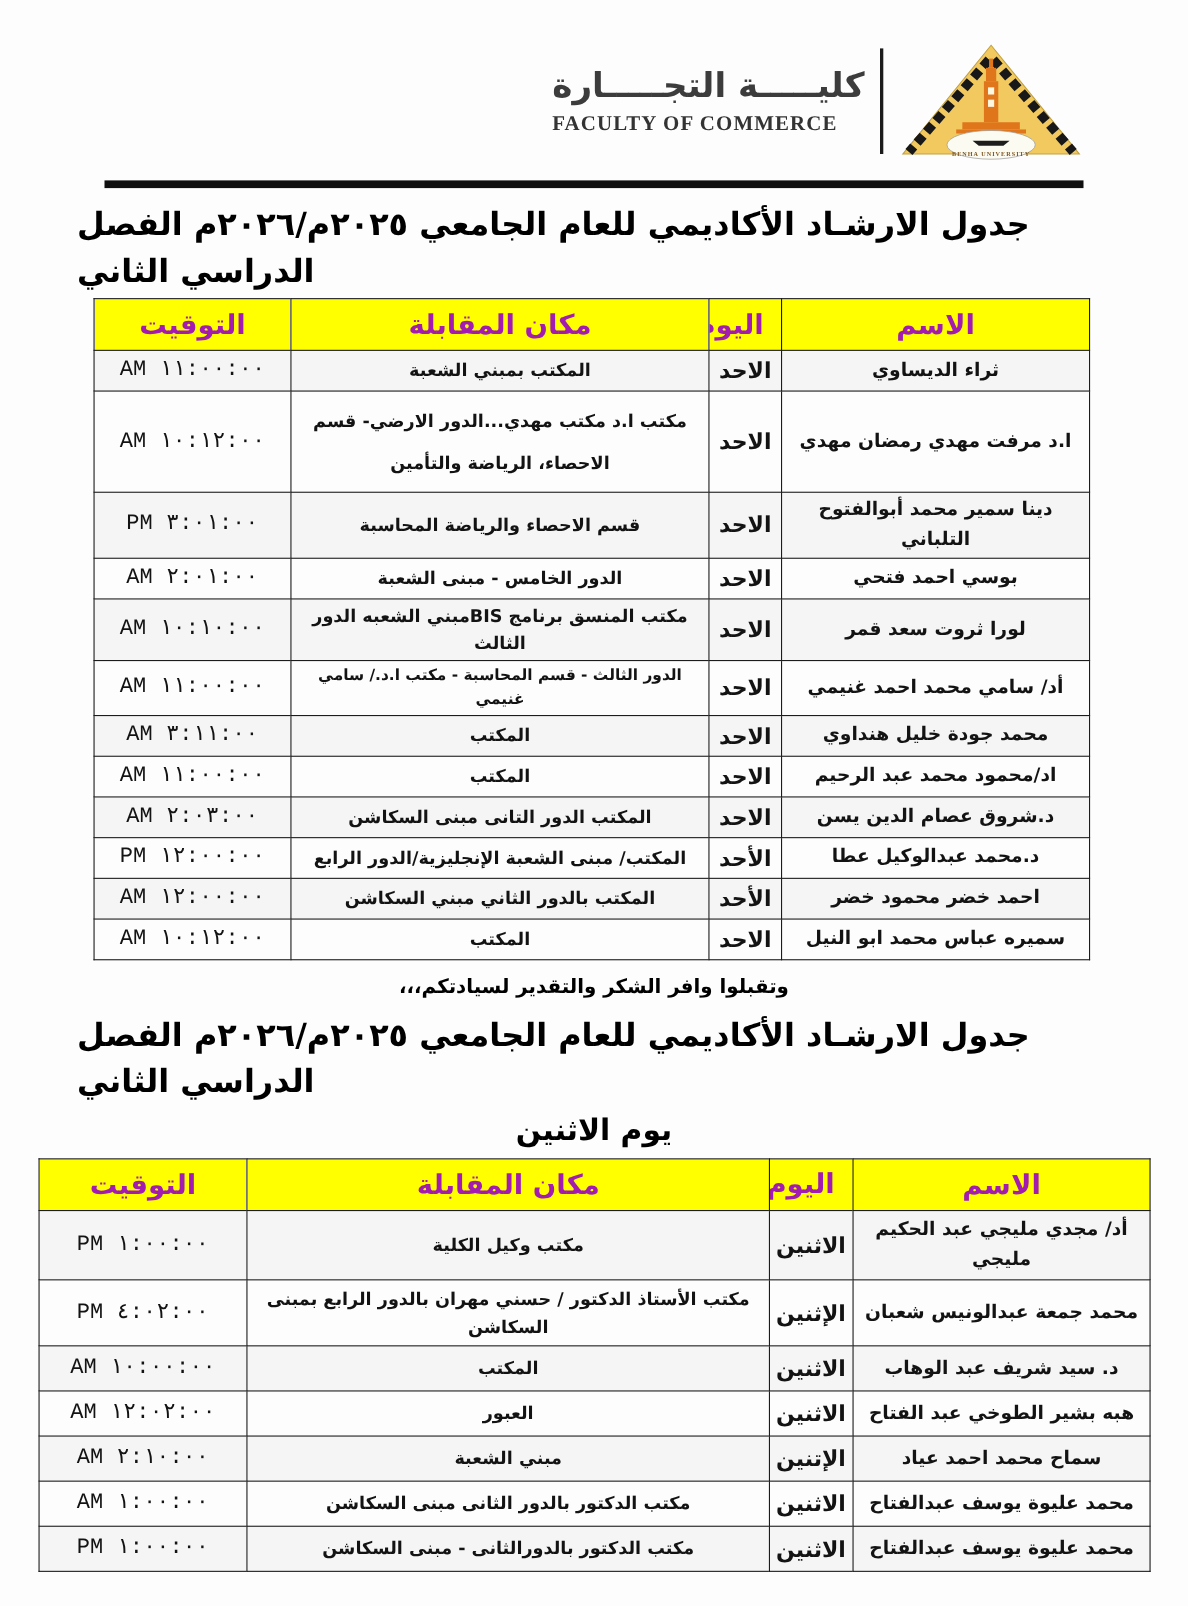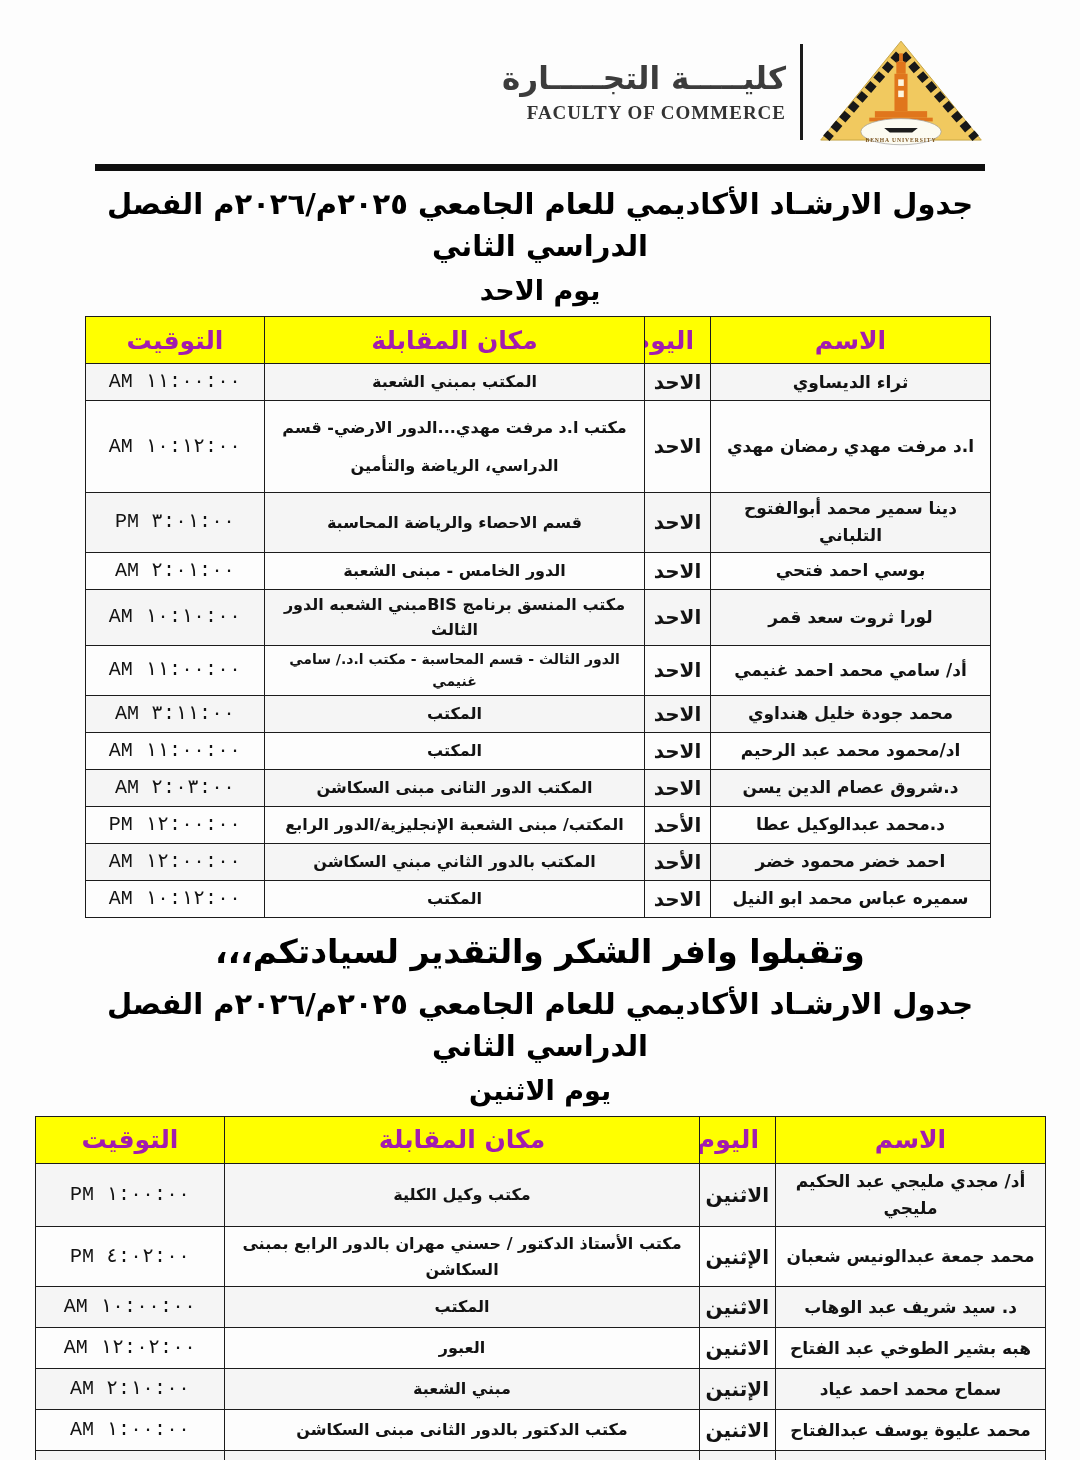--- a/index.html
+++ b/index.html
@@ -7,29 +7,29 @@
     position:relative; width:1080px; height:1460px; overflow:hidden;
     background:#fdfdfd; color:#111;
     font-family:"DejaVu Sans", sans-serif;
   }
   
   .header {
     height:158px; box-sizing:border-box;
     display:flex; align-items:center; justify-content:flex-end;
     padding:26px 95px 0 0; gap:14px;
   }
-  .org-names { text-align:right; direction:rtl; }
+  .org-names { text-align:left; direction:rtl; }
   .org-ar { font-size:31px; font-weight:bold; color:#3c3c3c; letter-spacing:0; line-height:1.2; }
   .org-en { font-family:"Liberation Serif", serif; font-size:19px; font-weight:bold; color:#333; letter-spacing:1px; margin-top:4px; }
   .vbar { width:3px; height:96px; background:#1b1b1b; }
   .rule { height:7px; background:#0f0f0f; margin:6px 95px 0 95px; }
   
-  .title { direction:rtl; text-align:center; font-size:29px; font-weight:bold; color:#000; margin:12px 70px 0 70px; line-height:1.45; }
+  .title { direction:rtl; text-align:left; font-size:29px; font-weight:bold; color:#000; margin:12px 70px 0 70px; line-height:1.45; }
   .day-heading { direction:rtl; text-align:center; font-size:27px; font-weight:bold; color:#000; margin:8px 0 10px 0; }
-  .closing { direction:rtl; text-align:center; font-size:33px; font-weight:bold; color:#000; margin:14px 0 6px 0; }
+  .closing { direction:rtl; text-align:center; font-size:18px; font-weight:bold; color:#000; margin:14px 0 6px 0; }
   
   table { border-collapse:collapse; table-layout:fixed; background:#fdfdfd; }
   th, td { border:1.6px solid #1c1c1c; text-align:center; vertical-align:middle; overflow:hidden; }
   th { background:#ffff00; color:#a21caf; font-size:25px; font-weight:bold; height:42px; padding:2px 16px; }
   td { font-size:17px; font-weight:bold; color:#131313; padding:2px 6px; line-height:1.6; }
   tbody tr:nth-child(odd) td { background:#f5f5f5; }
   td.cell-place { font-size:16px; }
   td.cell-day { font-size:20px; }
   td.cell-time { font-family:Liberation Mono, monospace; font-weight:normal; font-size:20px; }
   .t-sunday { margin:4px 0 0 85px; width:905px; }
@@ -63,21 +63,20 @@
       <rect x="62" y="78" width="56" height="7" fill="#e0761c"></rect>
       <rect x="56" y="85" width="68" height="4" fill="#e0761c"></rect>
       <ellipse cx="90" cy="100" rx="43" ry="14" fill="#fcfbf1" stroke="#9a9a9a" stroke-width="0.7"></ellipse>
       <path d="M72,96 h36 l-6,5 h-24 z" fill="#1d1d1d"></path>
       <text x="90" y="111" font-size="6" font-family="Liberation Serif, serif" font-weight="bold" fill="#7a531f" text-anchor="middle" letter-spacing="1">BENHA UNIVERSITY</text>
     </svg>
   </div>
   <div class="rule"></div>
 
   <div class="title">جدول الارشـاد الأكاديمي للعام الجامعي ٢٠٢٥م/٢٠٢٦م الفصل الدراسي الثاني</div>
-  <div class="day-heading">يوم الاحد</div>
 
   <table class="t-sunday" dir="rtl">
     <colgroup>
         <col style="width:280px">
         <col style="width:66px">
         <col style="width:380px">
         <col style="width:179px">
       </colgroup>
     <thead>
       <tr>
@@ -90,21 +89,21 @@
     <tbody>
         <tr>
           <td class="cell-name">ثراء الديساوي</td>
           <td class="cell-day">الاحد</td>
           <td class="cell-place">المكتب بمبني الشعبة</td>
           <td class="cell-time" dir="ltr">AM ١١:٠٠:٠٠</td>
         </tr>
         <tr>
           <td class="cell-name">ا.د مرفت مهدي رمضان مهدي</td>
           <td class="cell-day">الاحد</td>
-          <td class="cell-place">مكتب ا.د مرفت مهدي...الدور الارضي- قسم الدراسي، الرياضة والتأمين</td>
+          <td class="cell-place">مكتب ا.د مكتب مهدي...الدور الارضي- قسم الاحصاء، الرياضة والتأمين</td>
           <td class="cell-time" dir="ltr">AM ١٠:١٢:٠٠</td>
         </tr>
         <tr>
           <td class="cell-name">دينا سمير محمد أبوالفتوح التلباني</td>
           <td class="cell-day">الاحد</td>
           <td class="cell-place">قسم الاحصاء والرياضة المحاسبة</td>
           <td class="cell-time" dir="ltr">PM ٣:٠١:٠٠</td>
         </tr>
         <tr>
           <td class="cell-name">بوسي احمد فتحي</td>

